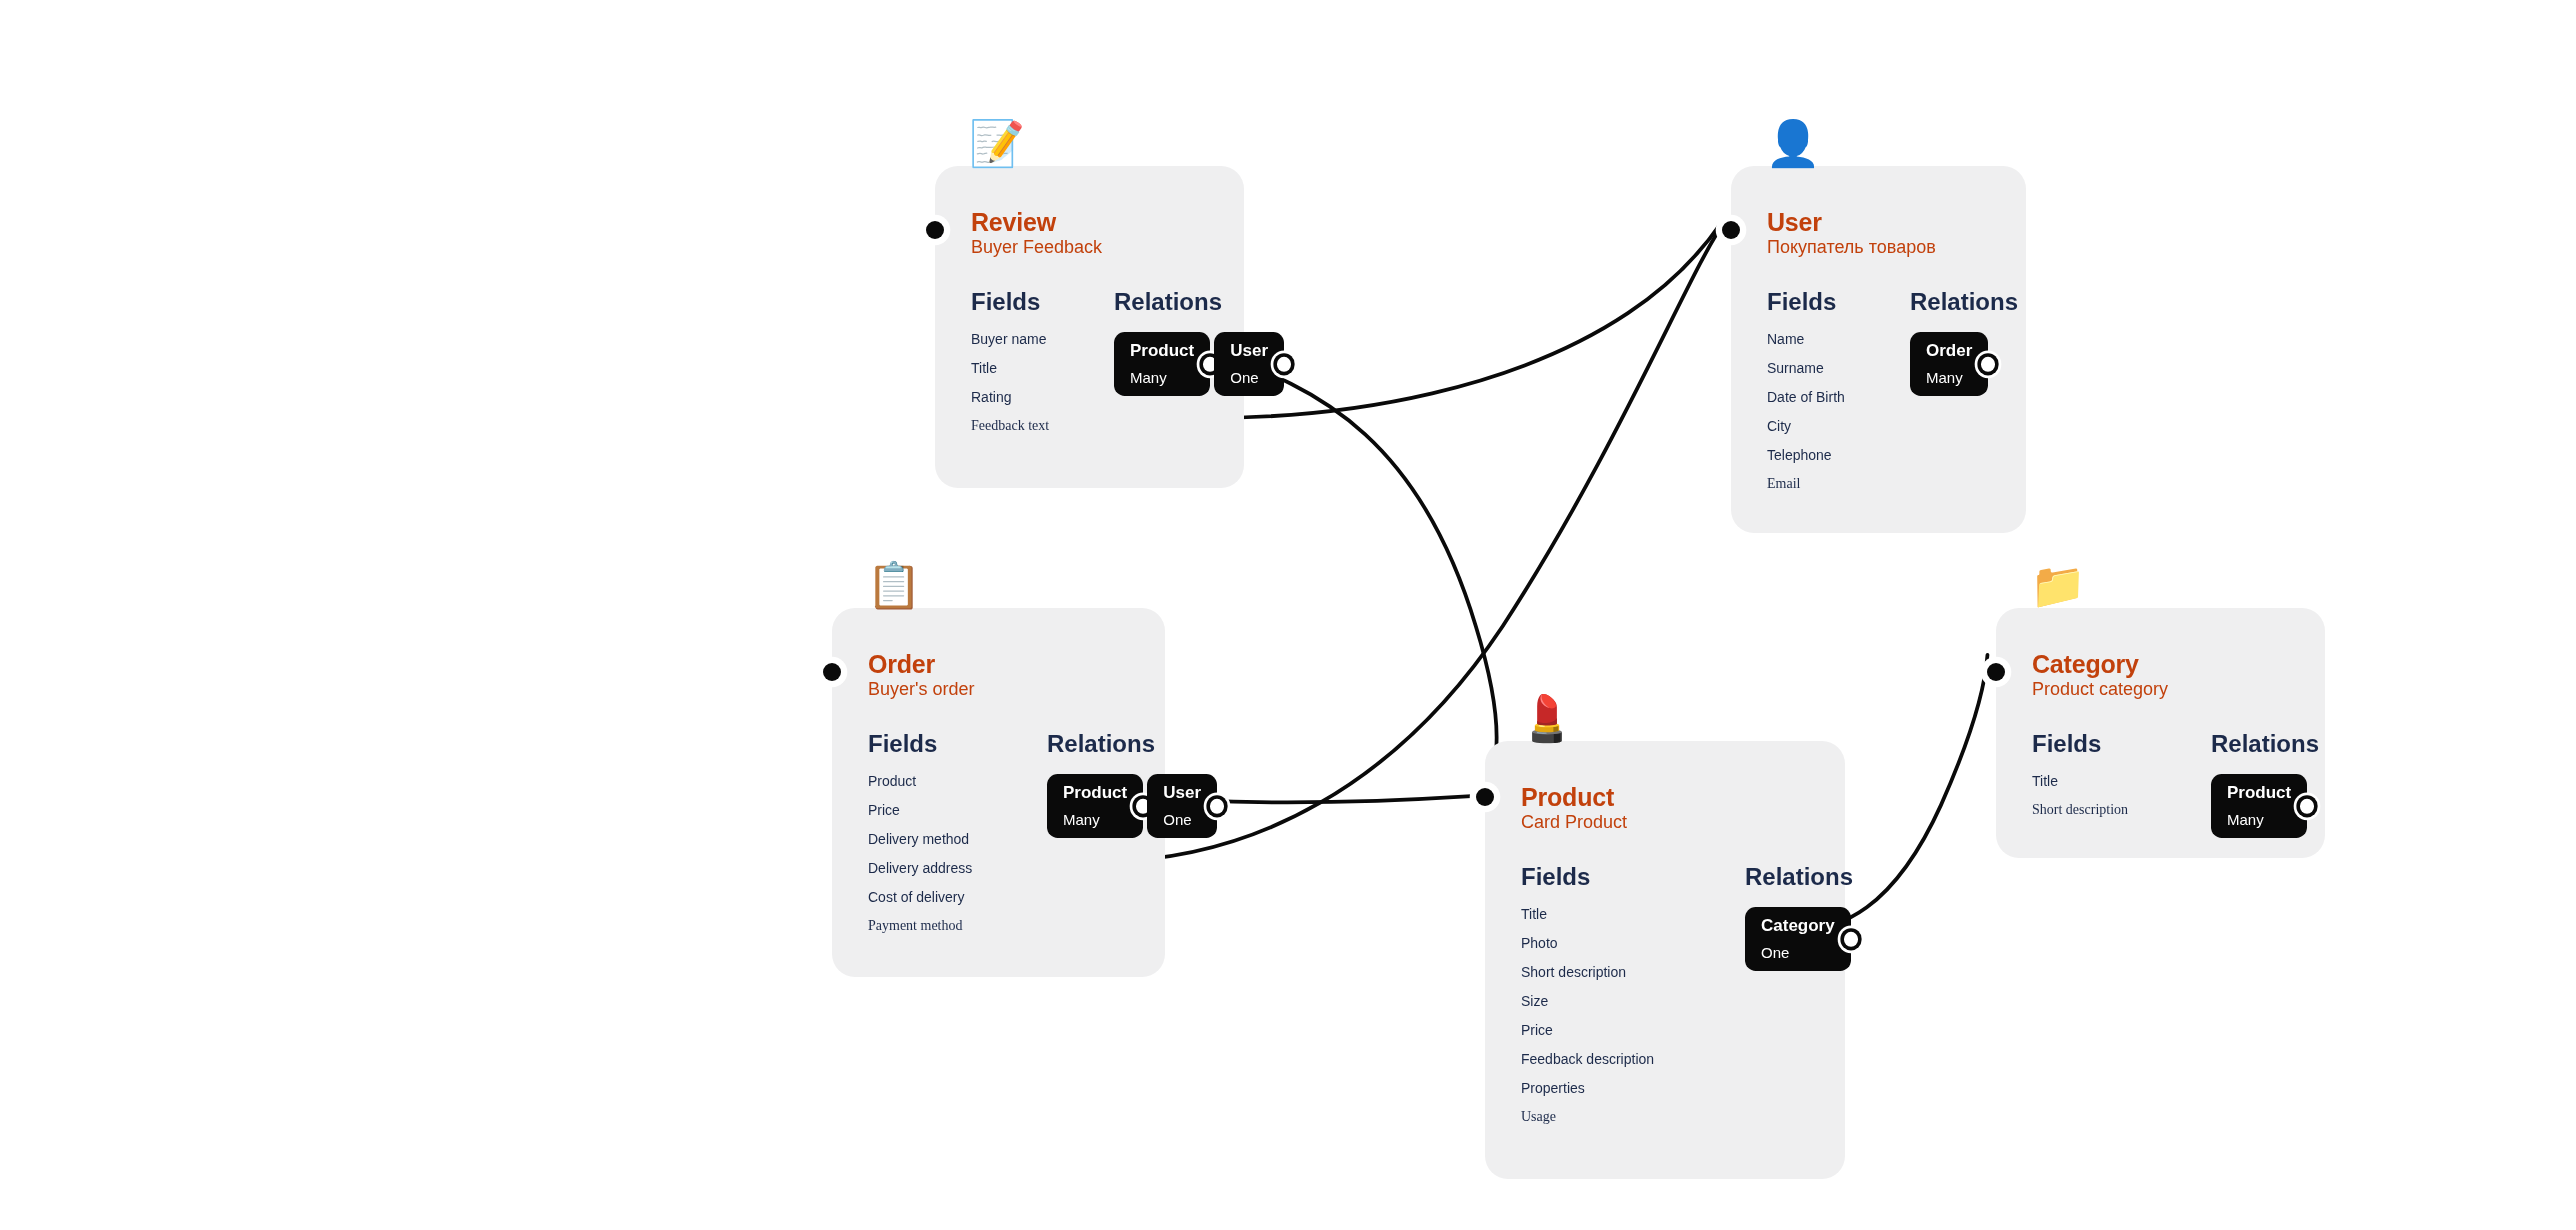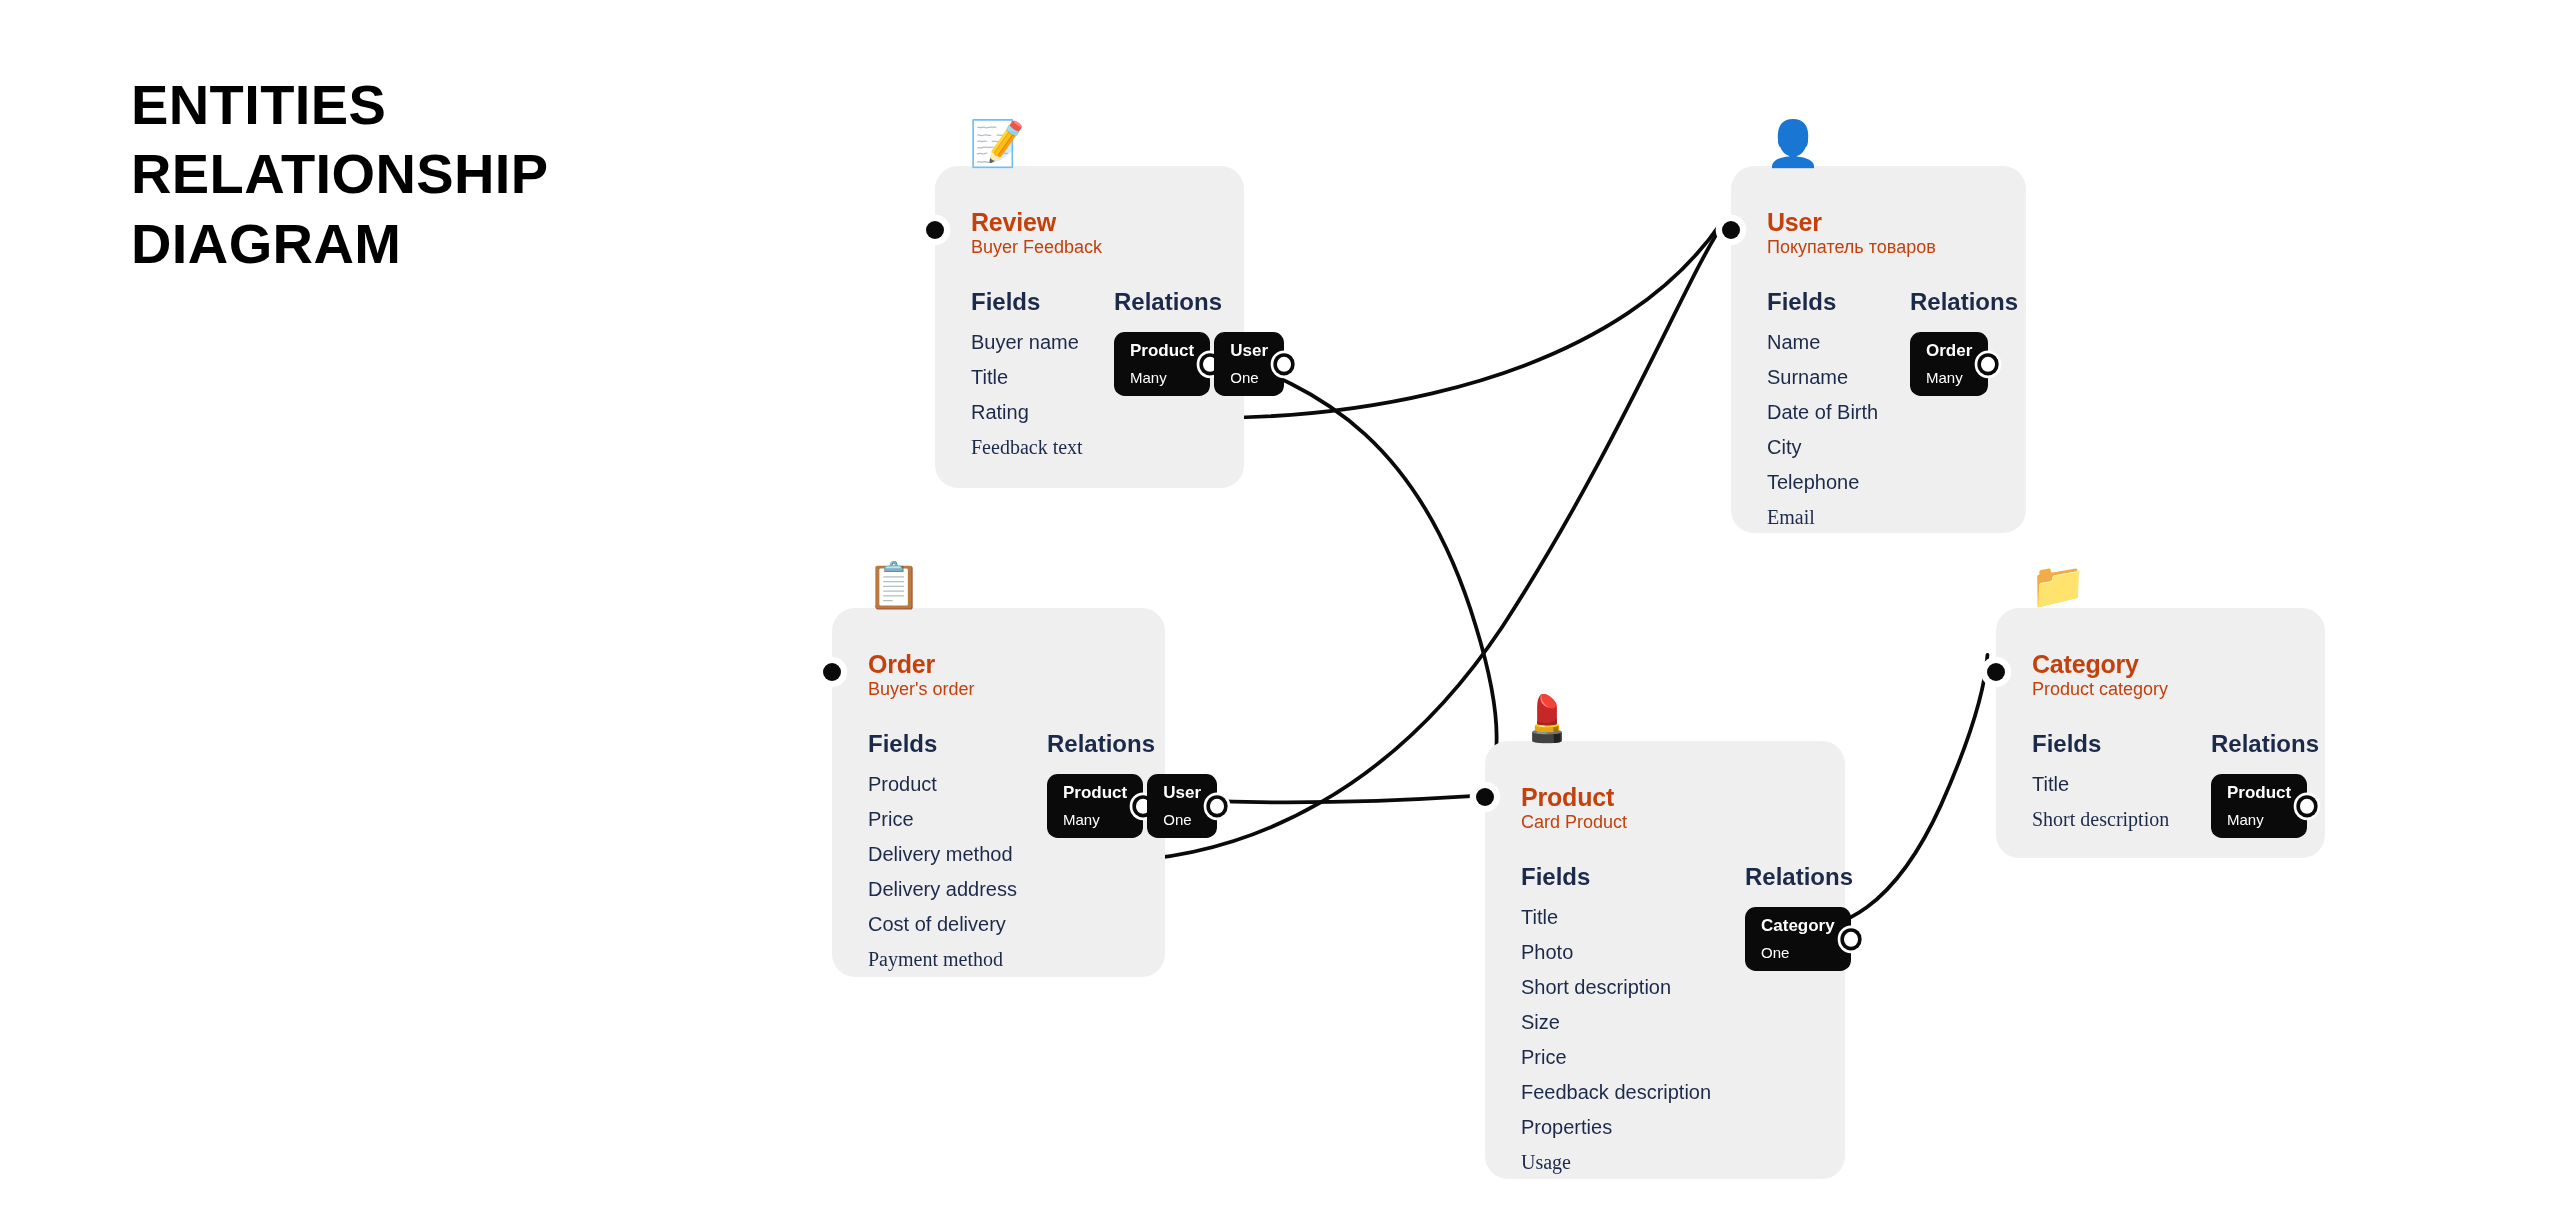--- a/index.html
+++ b/index.html
@@ -82,21 +82,21 @@
   .col-fields { flex: 0 0 auto; }
   .col-relations { flex: 0 0 auto; }
   .col-head {
     font-size: 24px;
     font-weight: 700;
     color: #1c2a4a;
     margin-bottom: 18px;
     line-height: 1;
   }
   .field-item {
-    font-size: 20px;
+    font-size: 14px;
     font-weight: 400;
     color: #1c2a4a;
     line-height: 1;
     margin-bottom: 15px;
     white-space: nowrap;
   }
   .field-item:last-child { margin-bottom: 0; font-family: Liberation Serif, serif; }
 
   
   .rel-chip {
@@ -146,23 +146,20 @@
     border-radius: 50%;
     background: #0a0a0a;
     box-shadow: 0 0 0 6.3px #ffffff;
   }
 </style>
 </head>
 <body>
 
 <div id="canvas">
 
-  <div id="page-title">ENTITIES
-RELATIONSHIP
-DIAGRAM</div>
 
   <svg id="edges" viewBox="0 0 2880 1376" xmlns="http://www.w3.org/2000/svg">
     <g fill="none" stroke="#0a0a0a" stroke-width="4.2" stroke-linecap="round">
 
       <path d="M 1350,394 C 1480,430 1590,500 1650,700 C 1690,830 1670,875 1652,890"></path>
 
       <path d="M 1330,467 C 1520,470 1700,430 1820,350 C 1880,310 1910,270 1925,248"></path>
 
       <path d="M 1256,890 C 1380,900 1520,898 1645,890"></path>
 

